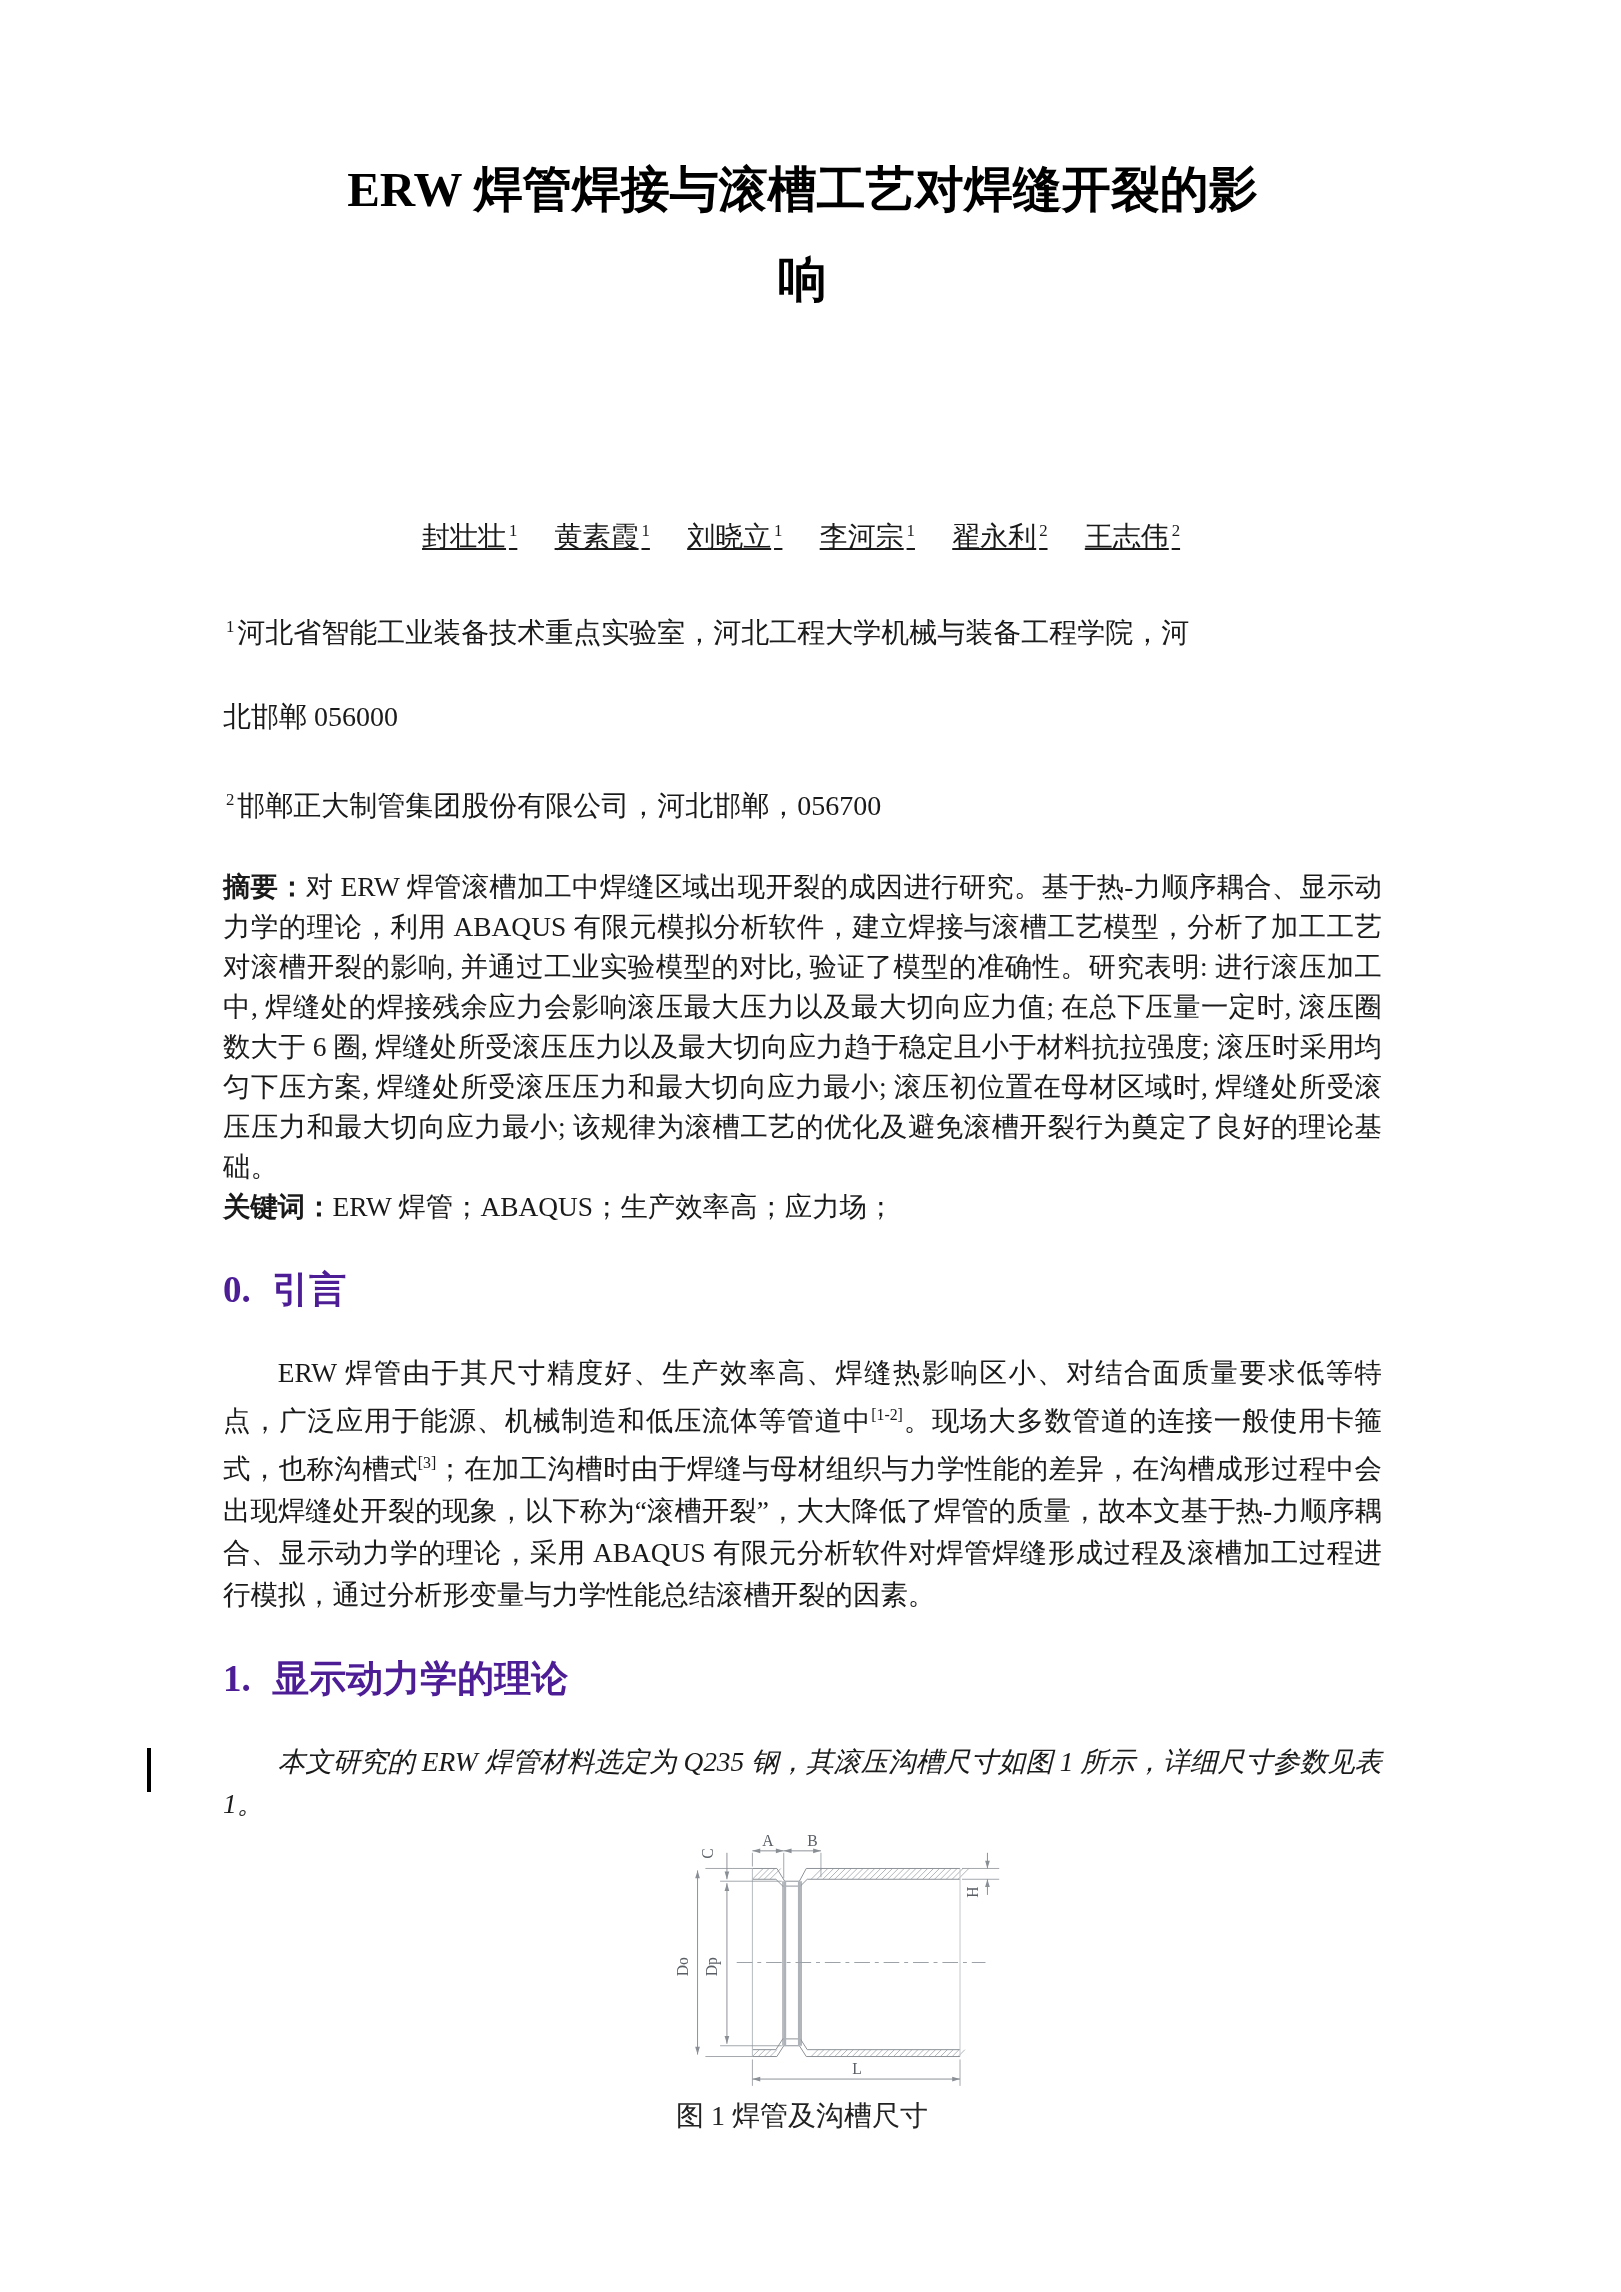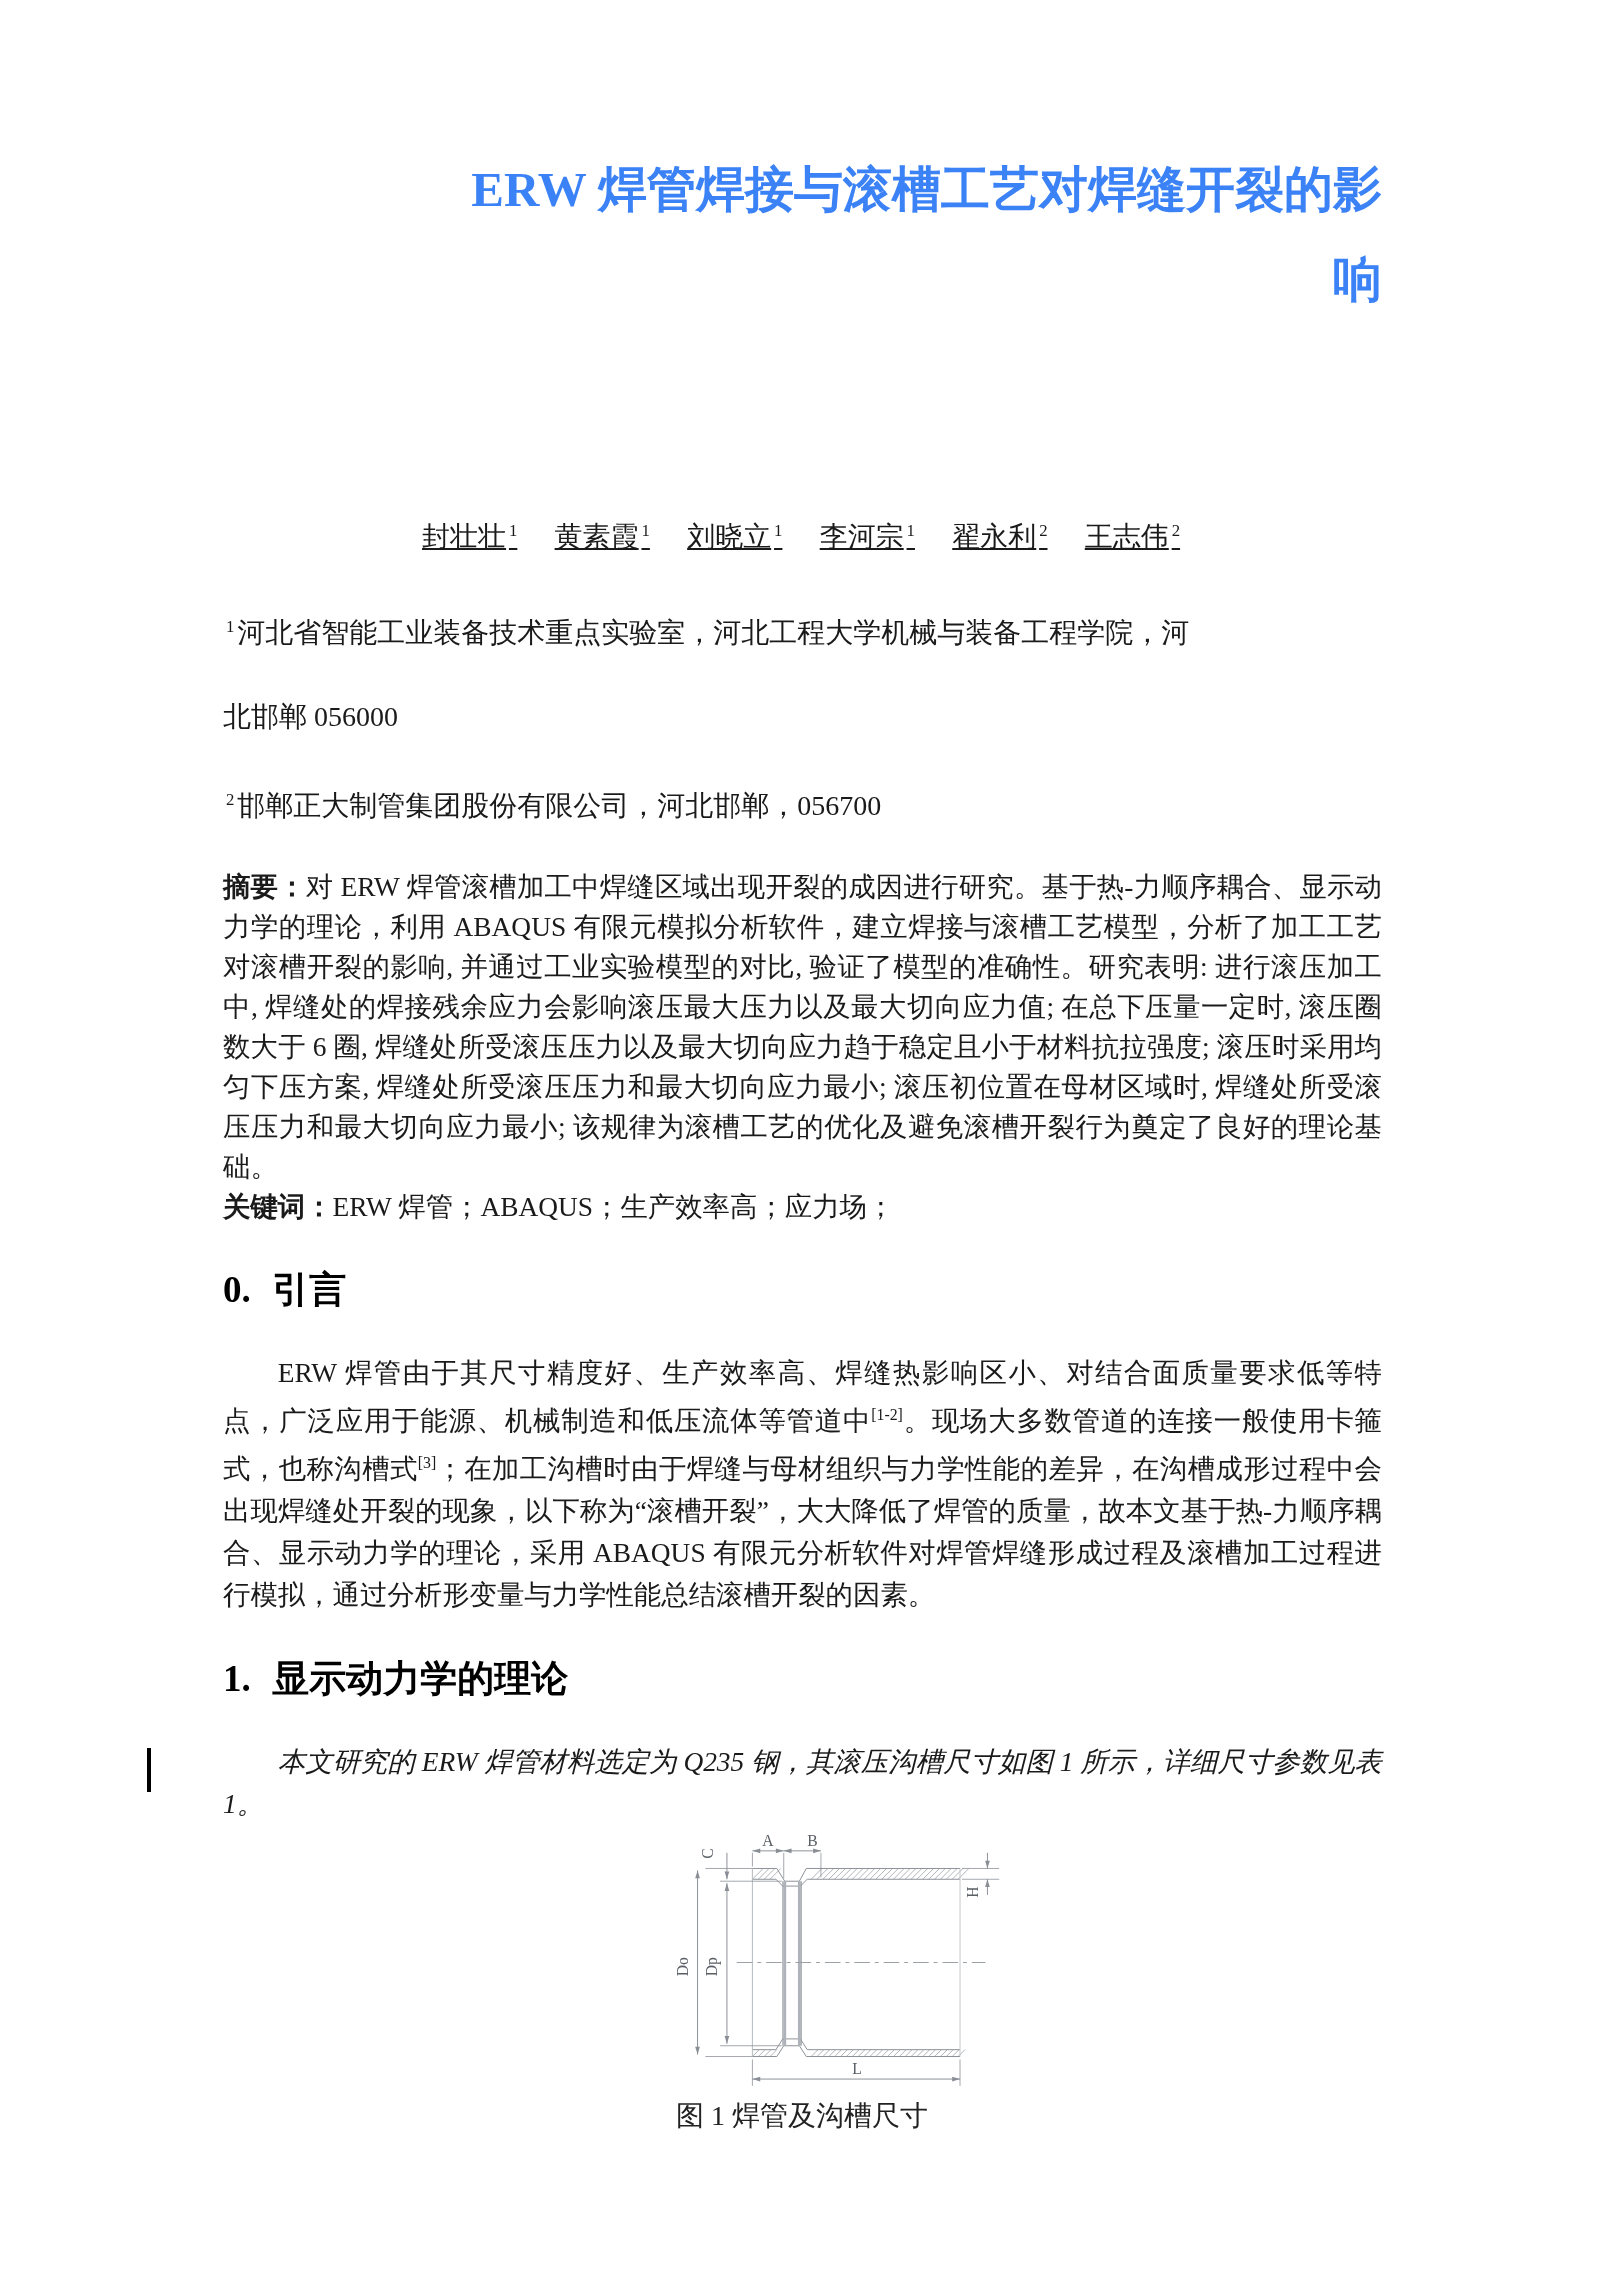--- a/index.html
+++ b/index.html
@@ -8,46 +8,46 @@
     width:1621px;height:2293px;
     background:#ffffff;
     box-sizing:border-box;
     padding:0 239px 0 223px;
     overflow:hidden;
     font-family:"Liberation Serif","DejaVu Sans",sans-serif;
     color:#1a1a1a;
   }
   .title{
     margin-top:145px;
-    text-align:right;
+    text-align:center;
     font-size:49px;
     font-weight:700;
     line-height:90px;
-    color:#3b82f6;
+    color:#000000;
   }
   .authors{
     margin-top:186px;
     text-align:center;
     font-size:28px;
     line-height:39px;
     white-space:nowrap;
   }
   .author{margin:0 13.7px;text-decoration:underline;}
   .authors sup,.affil sup{font-size:0.6em;vertical-align:super;margin:0 2.9px;}
   .affils{margin-top:29px;font-size:28px;line-height:83px;}
   .affil{margin:0;}
   .abstract-block{margin-top:20px;font-size:27.4px;line-height:40px;text-align:justify;}
   .abstract-block p{margin:0;}
   .b{font-weight:700;}
   .sec-heading{
     font-size:37px;
     line-height:43px;
     font-weight:600;
     margin:41px 0 41px 0;
-    color:#000000;
+    color:#4c1d95;
   }
   .sec-heading .num{margin-right:21.6px;font-weight:600;}
   .body-para{
     margin:0;
     font-size:27.4px;
     line-height:42px;
     text-align:justify;
     text-indent:2em;
   }
   .body-para sup{font-size:0.58em;vertical-align:super;}

